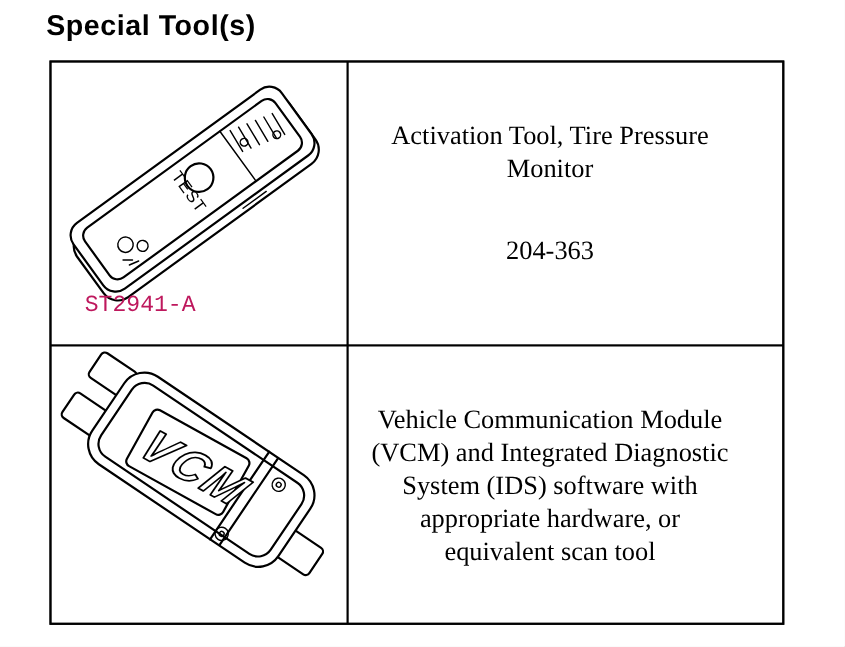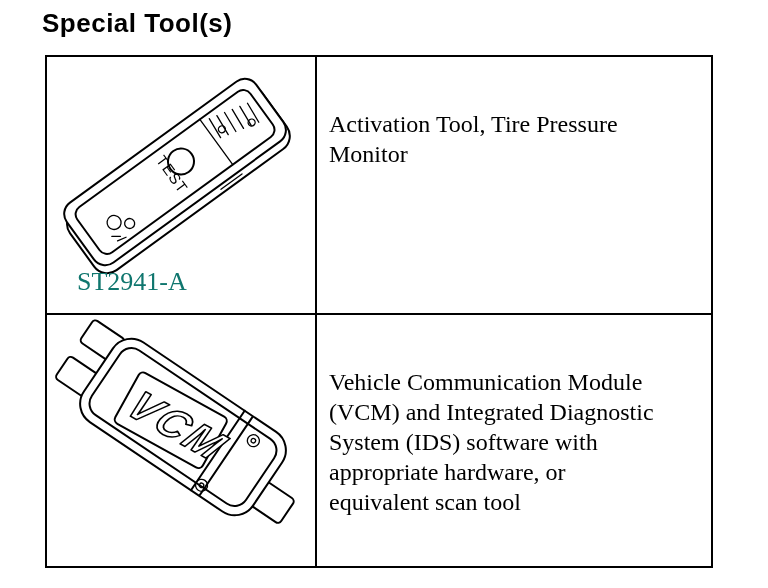--- a/index.html
+++ b/index.html
@@ -9,20 +9,21 @@
     width: 768px;
     height: 588px;
     overflow: hidden;
   }
   .page {
     position: relative;
     width: 768px;
     height: 588px;
     background: #ffffff;
     color: #000000;
+    text-align: center;
   }
   .title {
     position: absolute;
     left: 42px;
     top: 8px;
     margin: 0;
     font-family: "Liberation Sans", sans-serif;
     font-weight: bold;
     font-size: 26px;
     letter-spacing: 0.5px;
@@ -44,23 +45,23 @@
     position: relative;
     overflow: hidden;
   }
   .img-cell svg {
     position: absolute;
     left: 0;
     top: 0;
   }
   .tool-label {
     position: absolute;
-    font-family: Liberation Serif, serif;
-    font-size: 26px;
-    color: #0f766e;
+    font-family: Liberation Mono, monospace;
+    font-size: 21px;
+    color: #be185d;
     white-space: nowrap;
   }
   .label-row1 { left: 30px; top: 210px; }
   .label-row2 { left: 13px; top: 215px; }
   .desc-cell {
     padding: 8px 12px 0 12px;
     font-family: "Liberation Serif", serif;
     font-size: 24px;
     line-height: 30px;
     color: #000000;
@@ -120,20 +121,21 @@
           <path class="thin" d="M-88,12 l7,5 M-86,19 l9,2"></path>
 
           <path class="thin" d="M28,38 l26,0"></path>
         </g>
       </svg>
       <div class="tool-label label-row1">ST2941-A</div>
     </div>
 
     <div class="cell desc-cell">
       <div class="desc-text">Activation Tool, Tire Pressure Monitor</div>
+      <div class="desc-text">204-363</div>
     </div>
 
     <div class="cell img-cell">
       <svg width="268" height="251" viewBox="0 0 268 251">
         <g class="drawing" transform="translate(136,112) rotate(34)">
 
           <rect class="face" x="-134" y="-40" width="38" height="27" rx="4"></rect>
           <rect class="face" x="-134" y="4" width="38" height="27" rx="4"></rect>
           <rect class="face" x="96" y="-2" width="38" height="29" rx="4"></rect>
 

